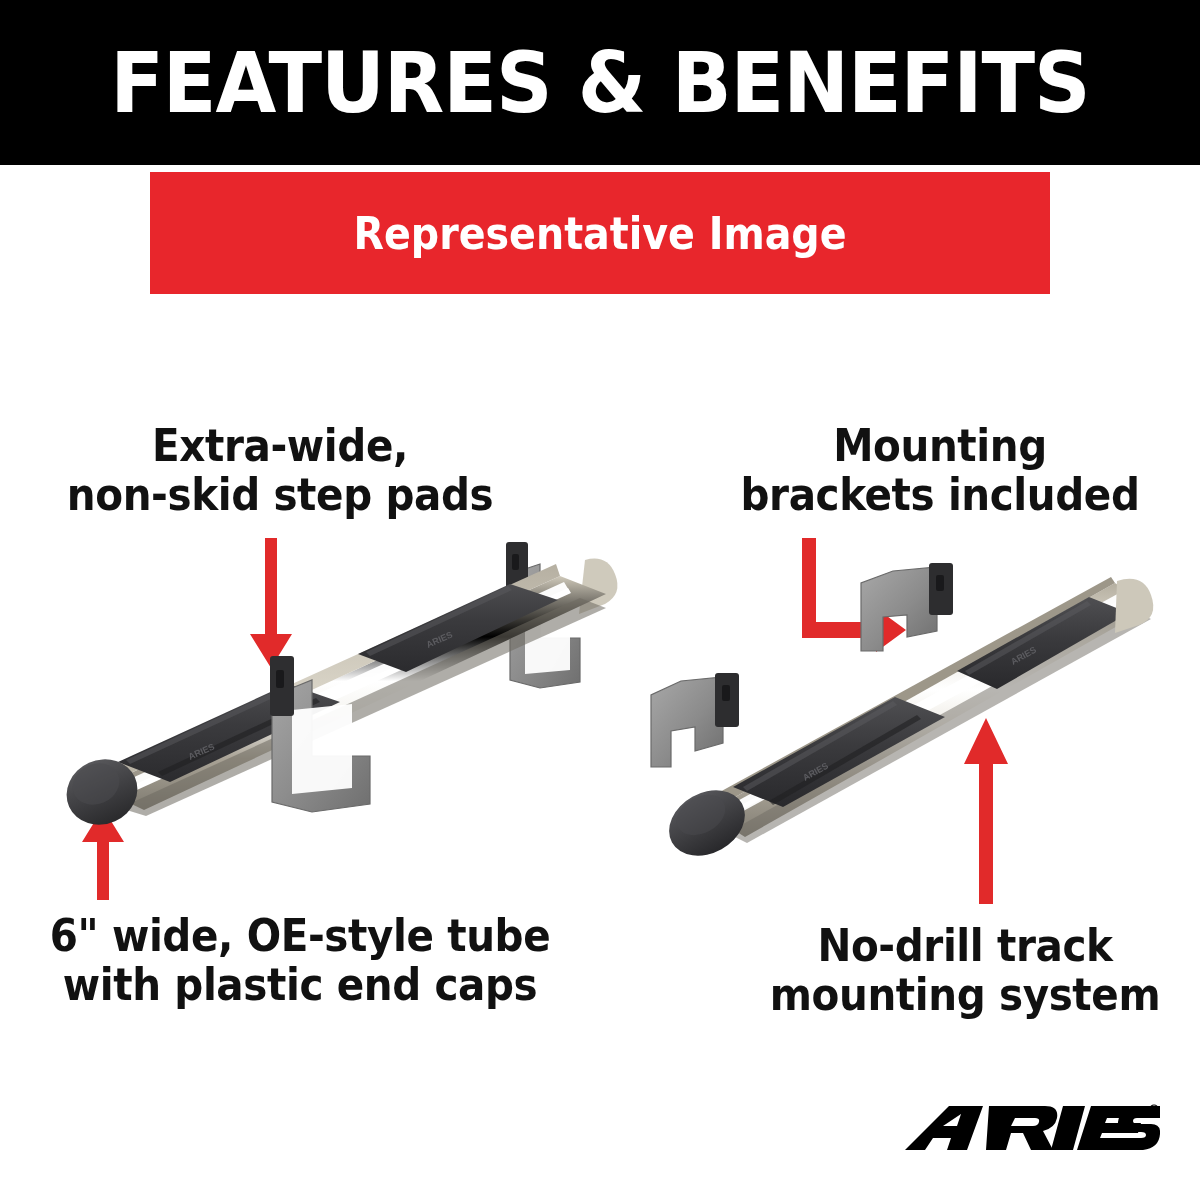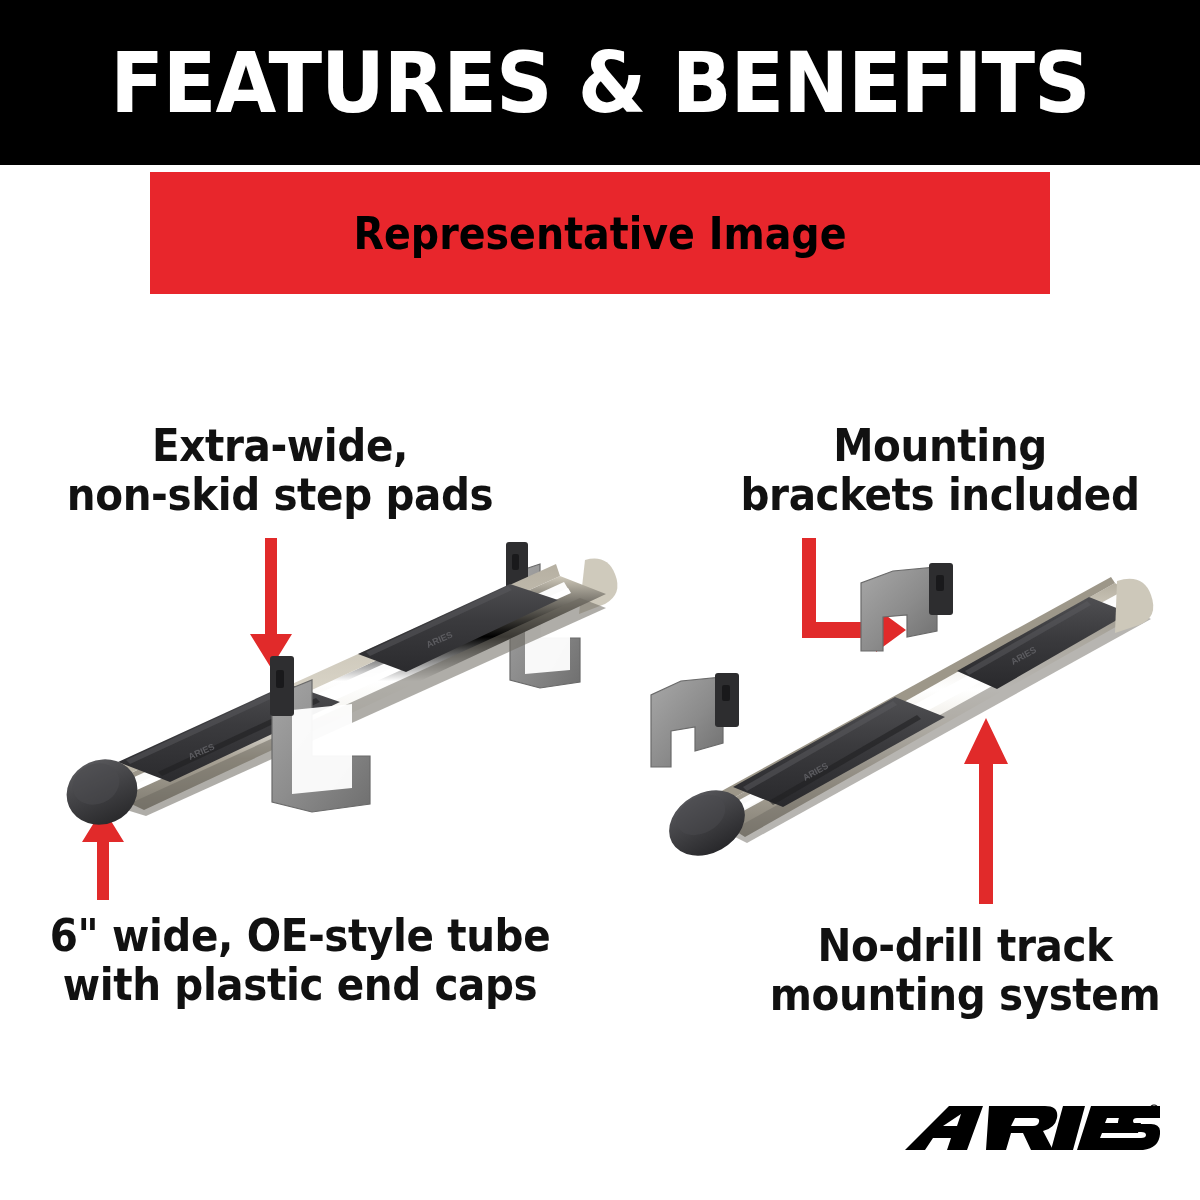--- a/index.html
+++ b/index.html
@@ -36,21 +36,21 @@
   }
 
   
   .sub-banner {
     position:absolute; left:150px; top:172px;
     width:900px; height:122px;
     background:#e8262c;
     display:flex; align-items:center; justify-content:center;
   }
   .sub-banner-text {
-    color:#000000;
+    color:#ffffff;
     font-family:"Liberation Sans Narrow","DejaVu Sans Condensed","Liberation Sans", sans-serif;
     font-weight:bold;
     font-size:44px;
     letter-spacing:0px;
     white-space:nowrap;
   }
 
   
   .callout {
     position:absolute;

